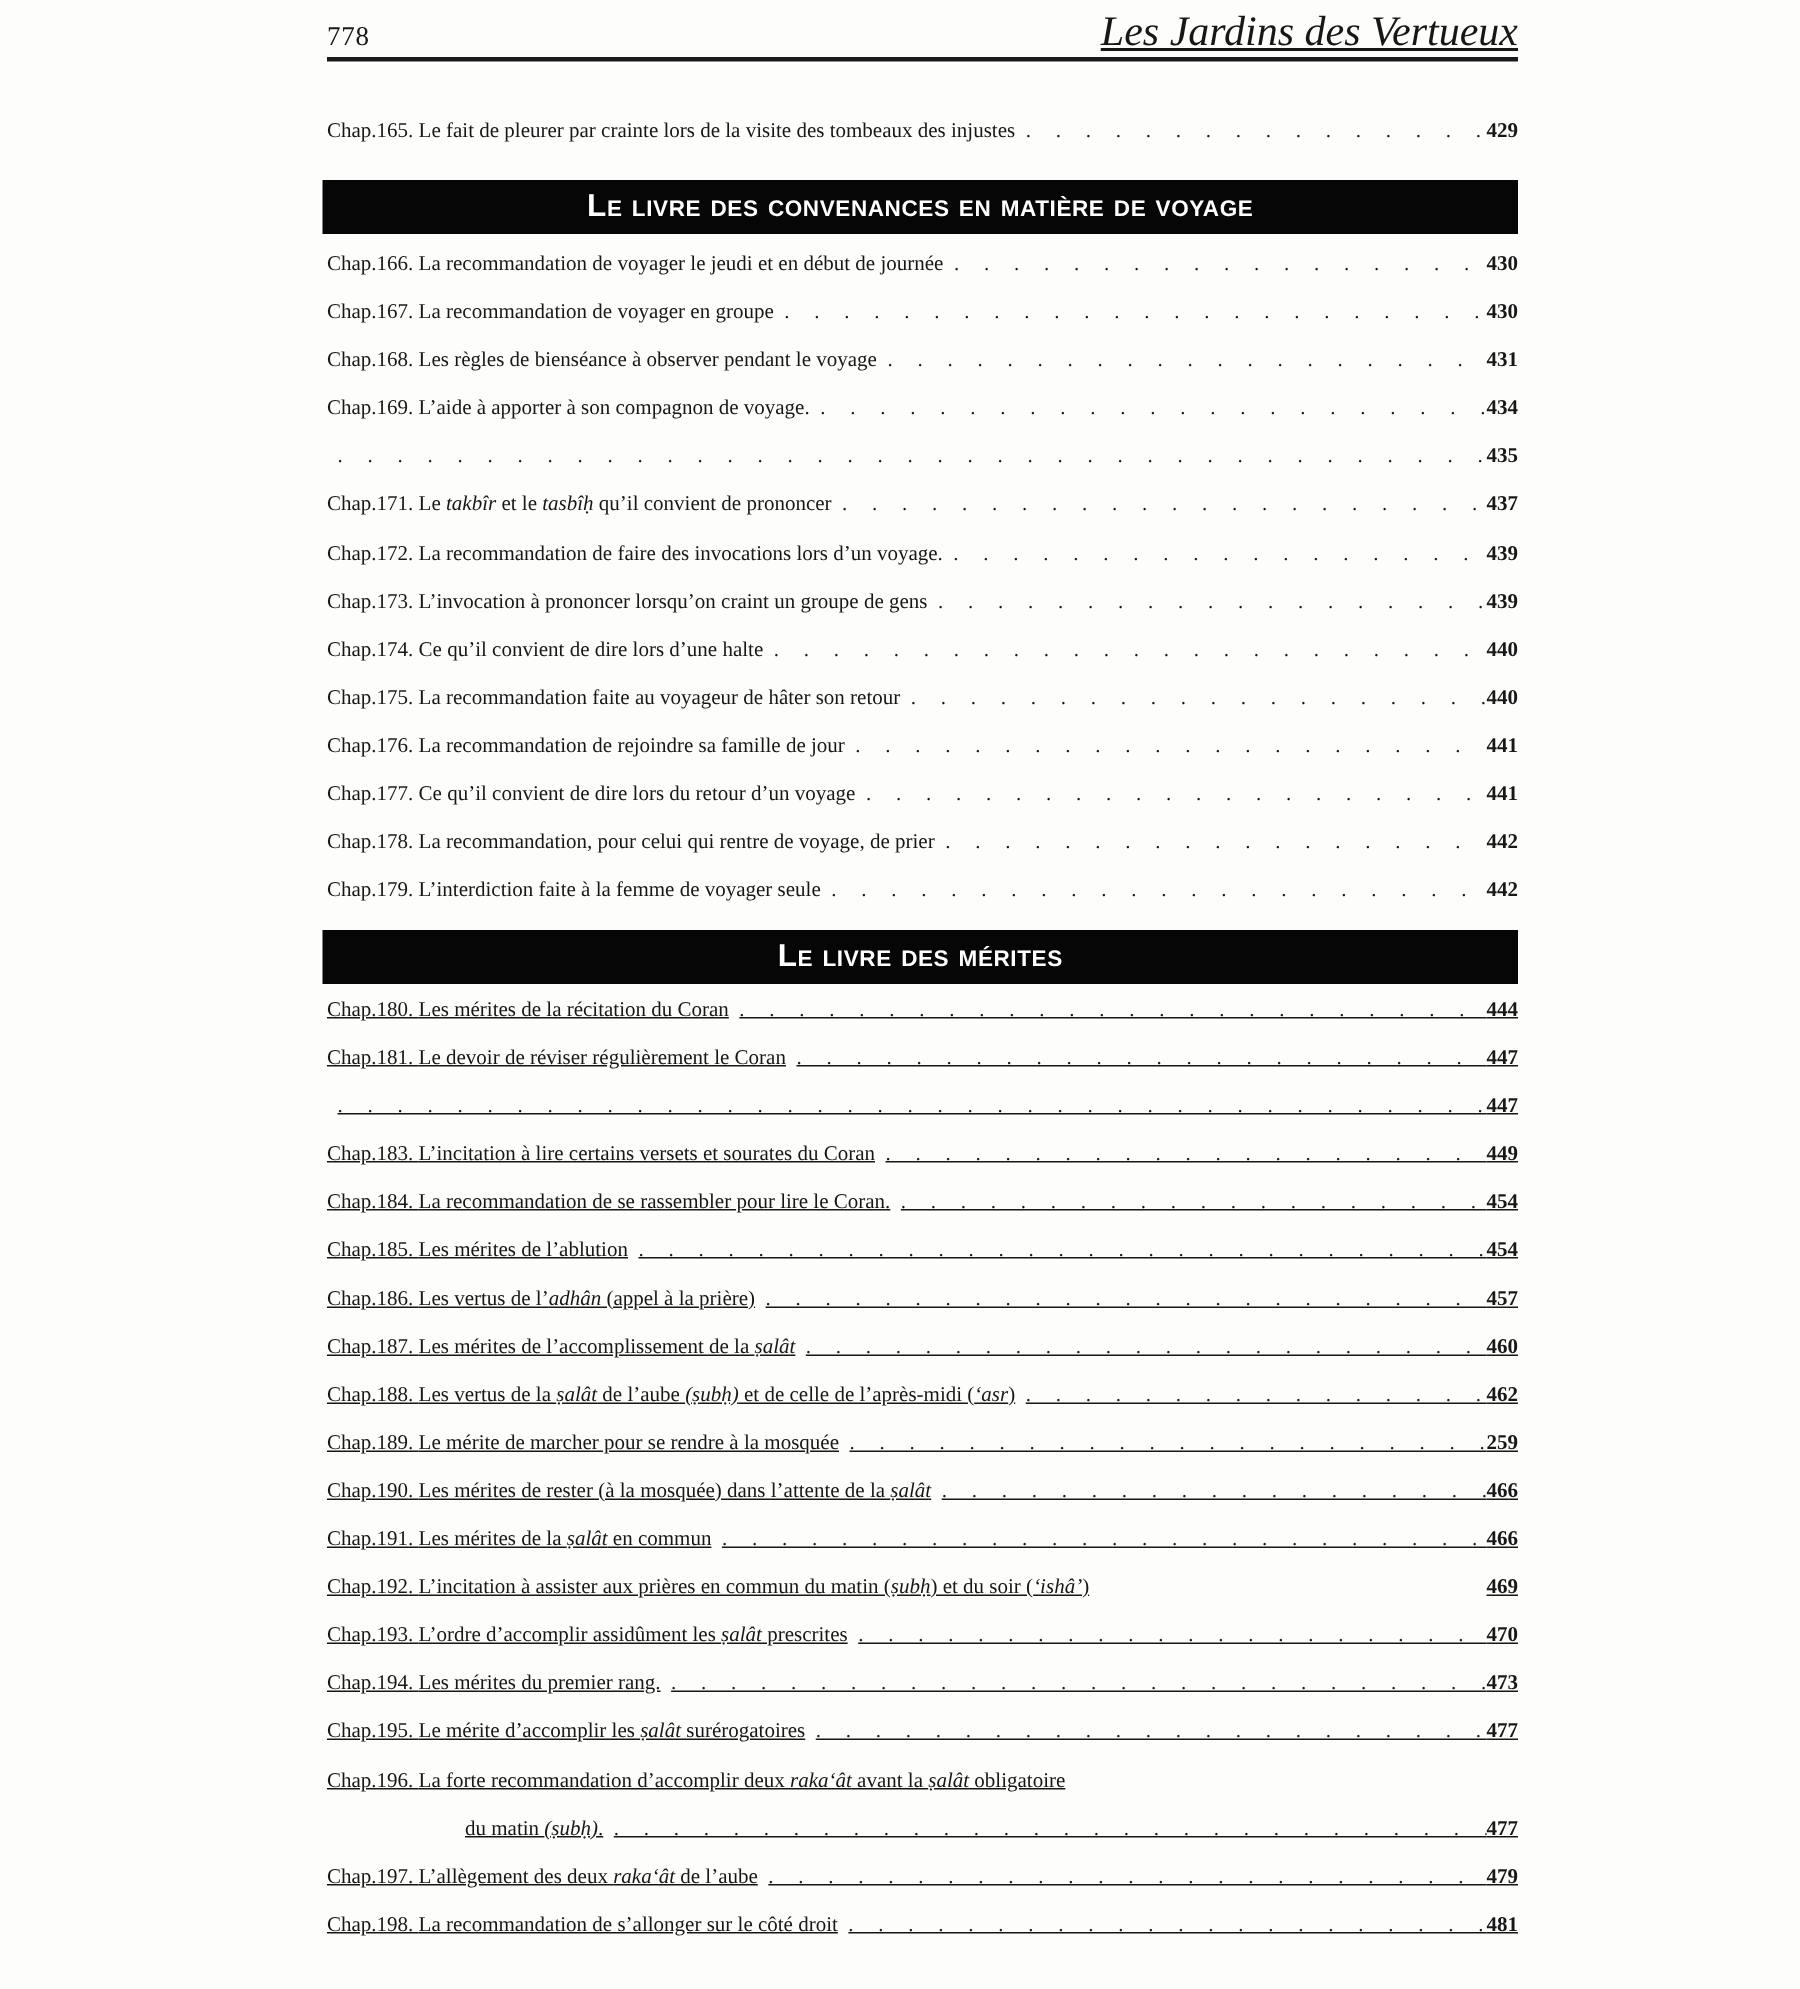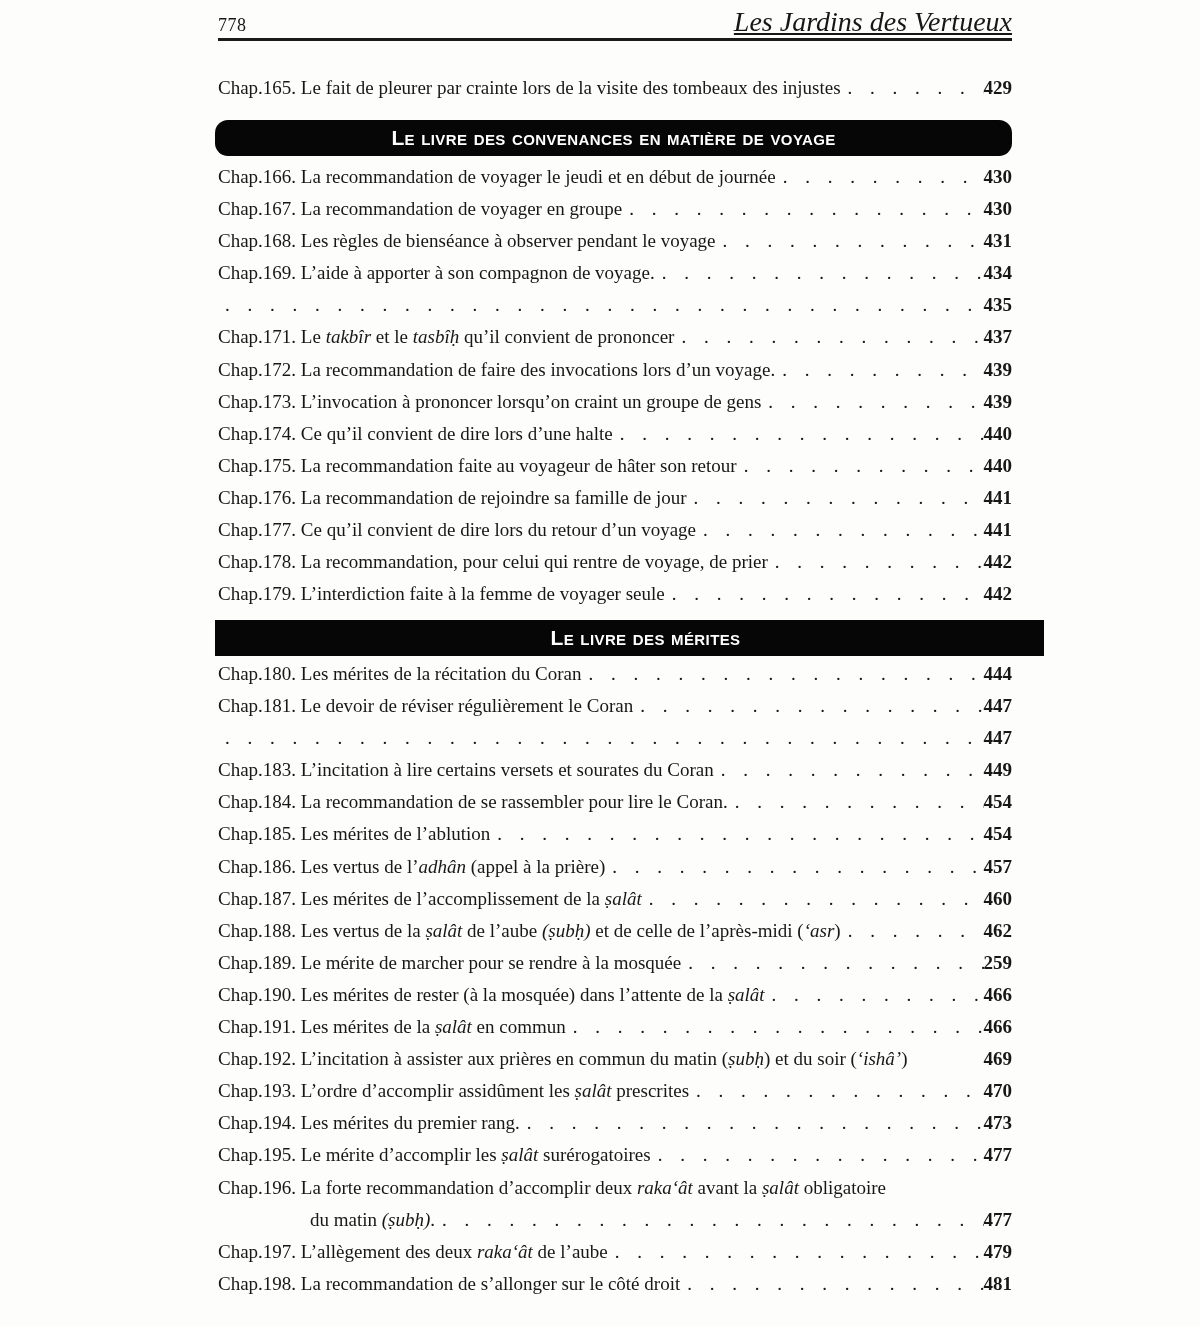--- a/index.html
+++ b/index.html
@@ -23,30 +23,30 @@
     background:#1a1a1a;
   }
   .banner{
     position:absolute;left:215px;width:797px;height:36px;
     background:#060606;color:#ffffff;
     font-family:"Liberation Sans","DejaVu Sans",sans-serif;
     font-variant:small-caps;
     font-weight:700;font-size:21px;letter-spacing:0.4px;
     display:flex;align-items:center;justify-content:center;
   }
-  #banner1{top:120px;border-radius:13px;}
-  #banner2{top:620px;padding-left:32px;}
+  #banner1{top:120px;}
+  #banner2{top:620px;}
   .rows{position:absolute;left:218px;width:794px;}
   #pre-rows{top:72px;}
   #sec1-rows{top:161px;}
-  #sec2-rows{top:658px;}
+  #sec2-rows{top:658px;text-decoration:underline;}
   .row{
     display:flex;align-items:flex-end;
     height:32.1px;line-height:32.1px;
-    font-size:19px;
+    font-size:14px;
   }
   .row.indent{padding-left:92px;}
   .txt{white-space:nowrap;flex:0 0 auto;}
   .txt em{font-style:italic;}
   .leader{
     flex:1 1 auto;min-width:0;
     overflow:hidden;white-space:nowrap;
     letter-spacing:6.5px;padding-left:7px;
   }
   .pg{font-weight:700;white-space:nowrap;flex:0 0 auto;}

